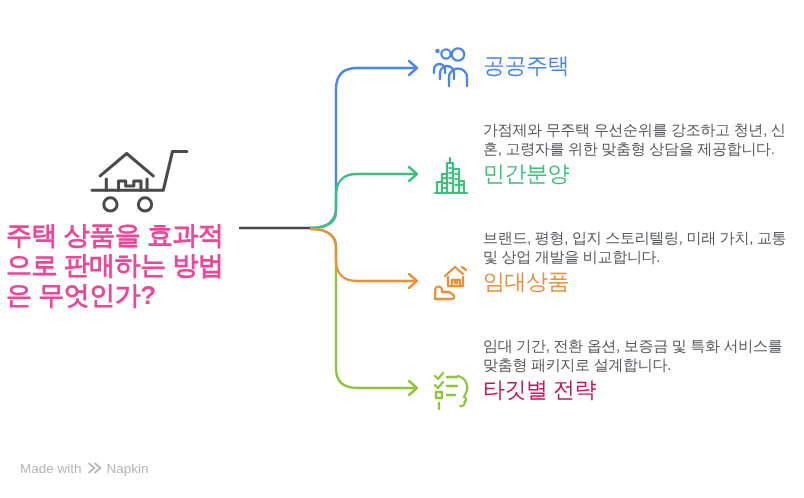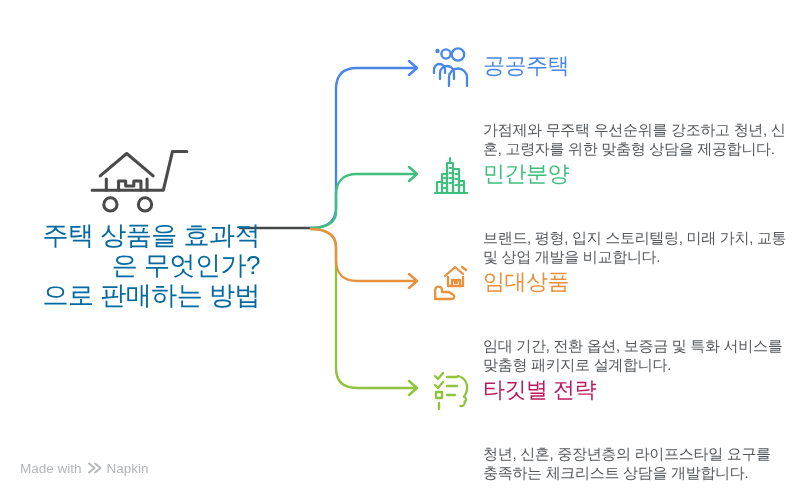--- a/index.html
+++ b/index.html
@@ -1,21 +1,21 @@
 <!DOCTYPE html>
 <html><head>
 <meta charset="utf-8">
 <style>
   html,body{margin:0;padding:0;background:#ffffff;}
   body{font-family:"Liberation Sans","DejaVu Sans",sans-serif;}
   .canvas{position:relative;width:804px;height:498px;background:#ffffff;overflow:hidden;}
   .connectors{position:absolute;left:0;top:0;width:804px;height:498px;}
 
-  .question-block{position:absolute;left:6px;top:220px;width:254px;text-align:right;
-    font-size:26px;line-height:30px;font-weight:400;color:#0369a1;letter-spacing:-0.5px;}
+  .question-block{position:absolute;left:6px;top:220px;width:254px;text-align:left;
+    font-size:26px;line-height:30px;font-weight:700;color:#ec4899;letter-spacing:-0.5px;}
   .cart-icon{position:absolute;left:88px;top:145px;width:112px;height:72px;}
 
   .branch{position:absolute;left:432px;width:366px;height:100px;}
   .branch-icon{position:absolute;left:0;top:0;width:38px;height:42px;}
   .branch-title{position:absolute;left:51px;top:5px;font-size:22px;font-weight:500;letter-spacing:-0.5px;}
   .branch-desc{position:absolute;left:51px;top:42px;width:306px;font-size:15px;line-height:19px;color:#54575b;letter-spacing:-0.3px;margin-top:32px;}
   .b1{top:46px;}  .b1 .branch-title{color:#4a86e8;}
   .b2{top:154px;} .b2 .branch-title{color:#3fbf7e;}
   .b3{top:262px;} .b3 .branch-title{color:#e8913c;}
   .b4{top:370px;} .b4 .branch-title{color:#be185d;}
@@ -41,22 +41,22 @@
     <path d="M12,30 L38,8 L64,30"></path>
     <path d="M18,33 V44 M58,33 V44"></path>
     <path d="M30,44 V35 H37 V40 H45 V35 H52 V44"></path>
     <path d="M4,44 H74 L83,6 H97"></path>
     <circle cx="22" cy="58" r="6.5"></circle>
     <circle cx="56" cy="58" r="6.5"></circle>
   </svg>
 
   <div class="question-block">
     <div>주택 상품을 효과적</div>
+    <div>으로 판매하는 방법</div>
     <div>은 무엇인가?</div>
-    <div>으로 판매하는 방법</div>
   </div>
 
   <div class="branch b1">
     <svg class="branch-icon" viewBox="0 0 38 42" fill="none" stroke="#4a86e8" stroke-width="2.3" stroke-linecap="round" stroke-linejoin="round">
       <circle cx="5.5" cy="5" r="2.2" fill="#4a86e8" stroke="none"></circle>
       <circle cx="14" cy="8" r="4.6"></circle>
       <circle cx="26" cy="8.5" r="6.2"></circle>
       <path d="M2,27 v-3.5 a5.5,5.5 0 0 1 11,0 V27"></path>
       <path d="M8,33 v-6 a7,7 0 0 1 14,0 v6"></path>
       <path d="M17,40 v-8.5 a9,9 0 0 1 18,0 V40"></path>
@@ -100,21 +100,20 @@
       <path d="M3,6 l3,3 l5,-6"></path>
       <path d="M15,7 H25"></path>
       <path d="M3,15 l3,3 l5,-6"></path>
       <path d="M15,16 H25"></path>
       <path d="M4,22 h6 v6 h-6 z"></path>
       <path d="M15,25 H23"></path>
       <path d="M7,33 v6"></path>
       <path d="M26,6 C34,8 37,16 34,23 L32,27 C35,28 34.5,31 32.5,31.5 C33.5,34 31.5,36.5 28.5,36"></path>
     </svg>
     <div class="branch-title">타깃별 전략</div>
-    <div class="branch-desc">청년, 신혼, 중장년층의 라이프스타일 요구를 충족하는 체크리스트 상담을 개발합니다.</div>
   </div>
 
   <div class="footer">
     <span>Made with</span>
     <svg width="15" height="14" viewBox="0 0 15 14" fill="none" stroke="#b3b6b8" stroke-width="1.8" stroke-linecap="round" stroke-linejoin="round">
       <path d="M2,2.5 L7.5,7 L2,11.5"></path>
       <path d="M8,2.5 L13.5,7 L8,11.5"></path>
     </svg>
     <span>Napkin</span>
   </div>

